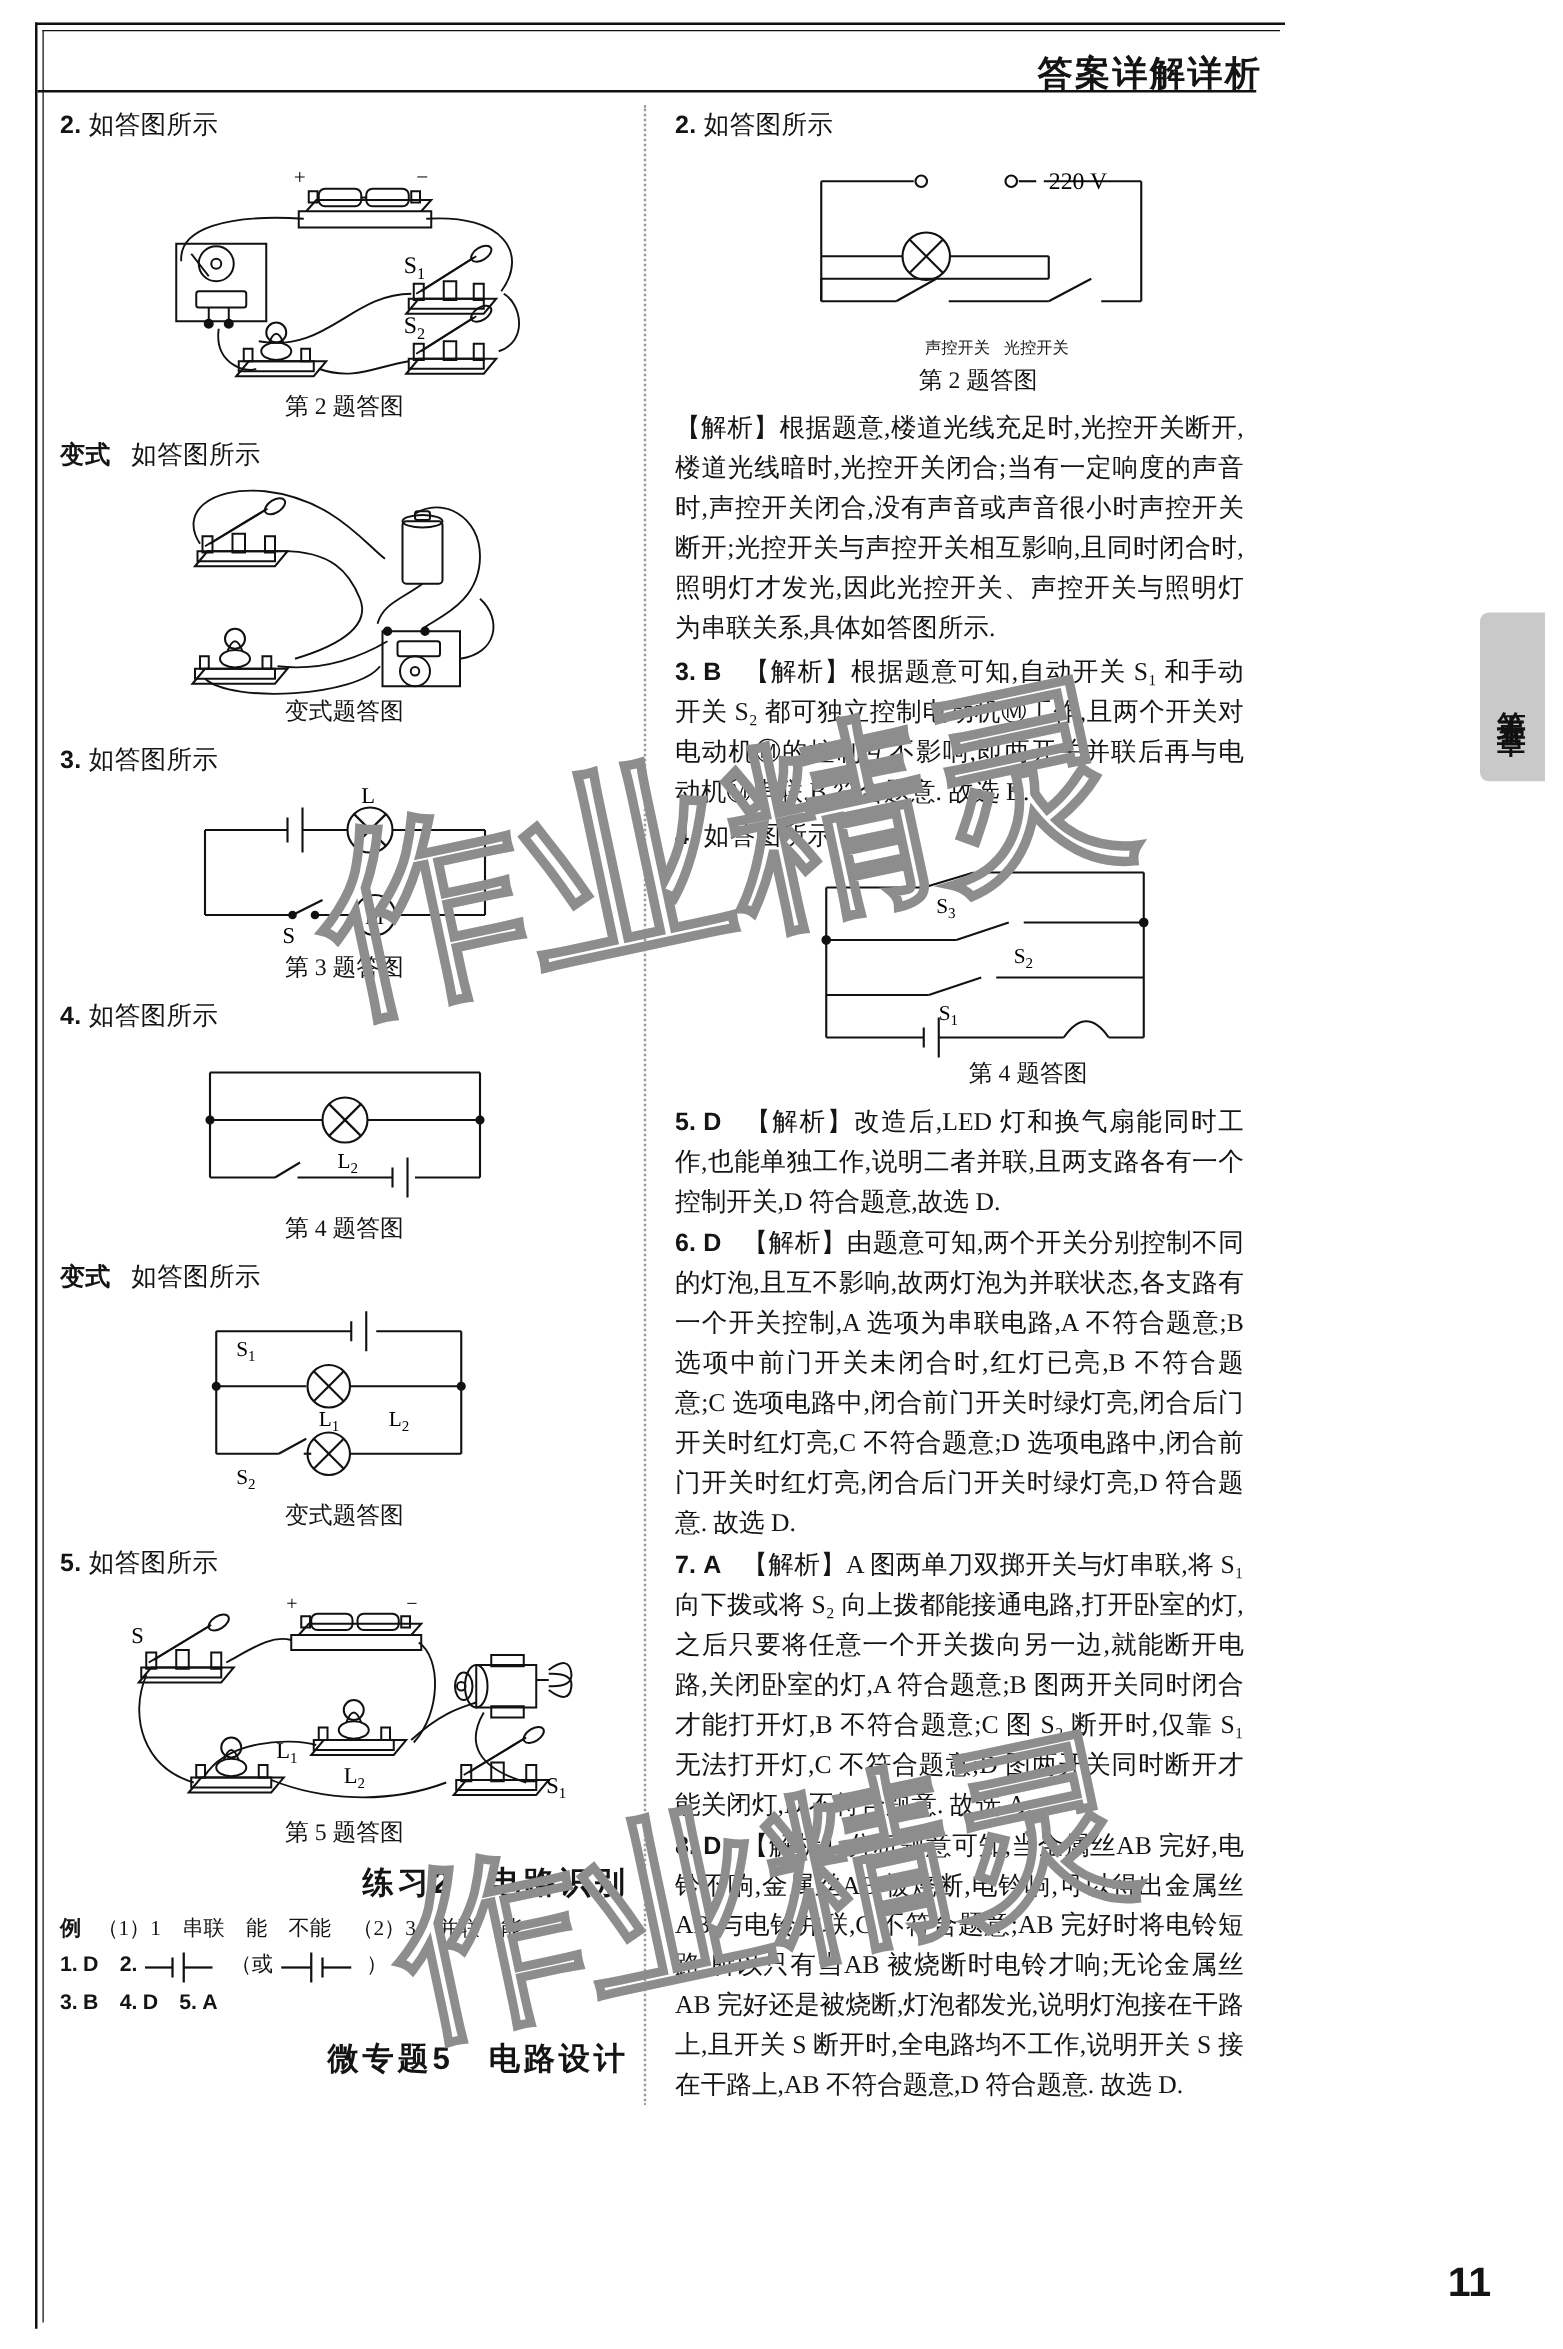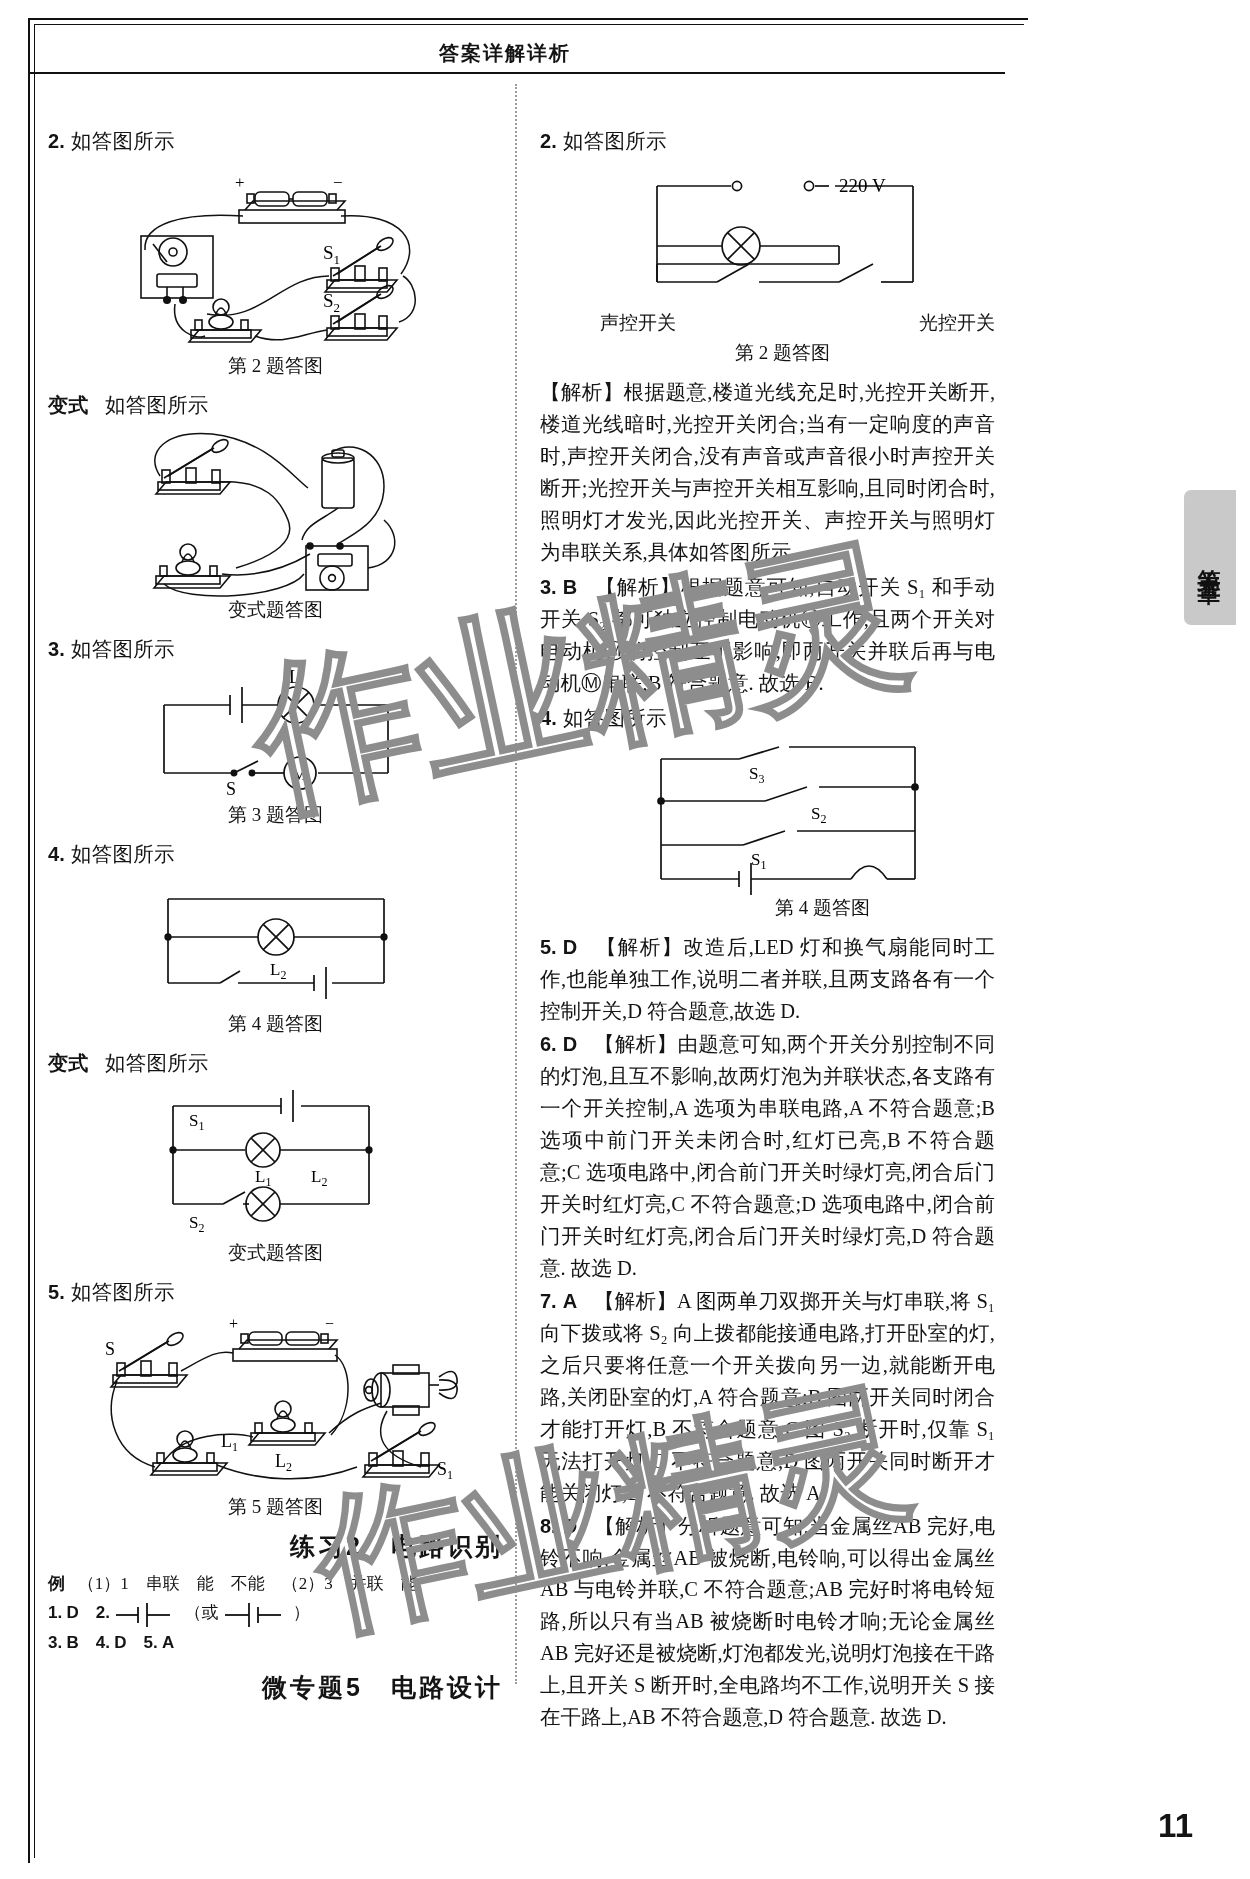--- a/index.html
+++ b/index.html
@@ -27,37 +27,36 @@
     left:34px; top:24px;
     width:990px; height:1834px;
     border-left:1px solid #111;
     border-top:1px solid #111;
   }
 
   
   .running-head{
     position:absolute;
     left:0; top:40px; width:1010px;
-    text-align:center;
-    font-size:20px;
+    text-align:right;
+    font-size:28px;
     font-family:"Liberation Sans", sans-serif;
     font-weight:bold;
     letter-spacing:2px;
   }
   .rule-top{
     position:absolute;
     left:30px; top:72px; width:975px; height:2px; background:#111;
   }
 
   
   .col{
     position:absolute;
     top:84px;
     width:455px;
-    margin-top:41px;
   }
   .col-left { left:48px; }
   .col-right{ left:540px; }
 
   .col-divider{
     position:absolute;
     left:515px; top:84px;
     width:0; height:1600px;
     border-left:2px dotted #9a9a9a;
   }
@@ -569,21 +568,21 @@
         <path d="M14 100 V118"></path>
 
         <path d="M14 118 H74"></path>
         <path d="M74 118 l32 -18"></path>
         <path d="M116 118 H196"></path>
         <path d="M196 118 l34 -18"></path>
         <path d="M238 118 H270"></path>
       </g>
       <text x="196" y="28" font-size="19">220 V</text>
     </svg>
-    <div style="display:flex;gap:11px;justify-content:space-between;margin-left:10px;font-size:19px;margin-top:-4px;">
+    <div style="display:flex;gap:11px;justify-content:center;margin-left:10px;font-size:13px;margin-top:-4px;">
       <span>声控开关</span>
       <span>光控开关</span>
     </div>
   </div>
   <div class="fig-caption" style="margin-left:30px;">第 2 题答图</div>
 
   <p class="body-text">
     <span class="sol bold-cn">【解析】</span><span>根据题意,楼道光线充足时,光控开关断开,楼道光线暗时,光控开关闭合;当有一定响度的声音时,声控开关闭合,没有声音或声音很小时声控开关断开;光控开关与声控开关相互影响,且同时闭合时,照明灯才发光,因此光控开关、声控开关与照明灯为串联关系,具体如答图所示.</span>
   </p>
 

